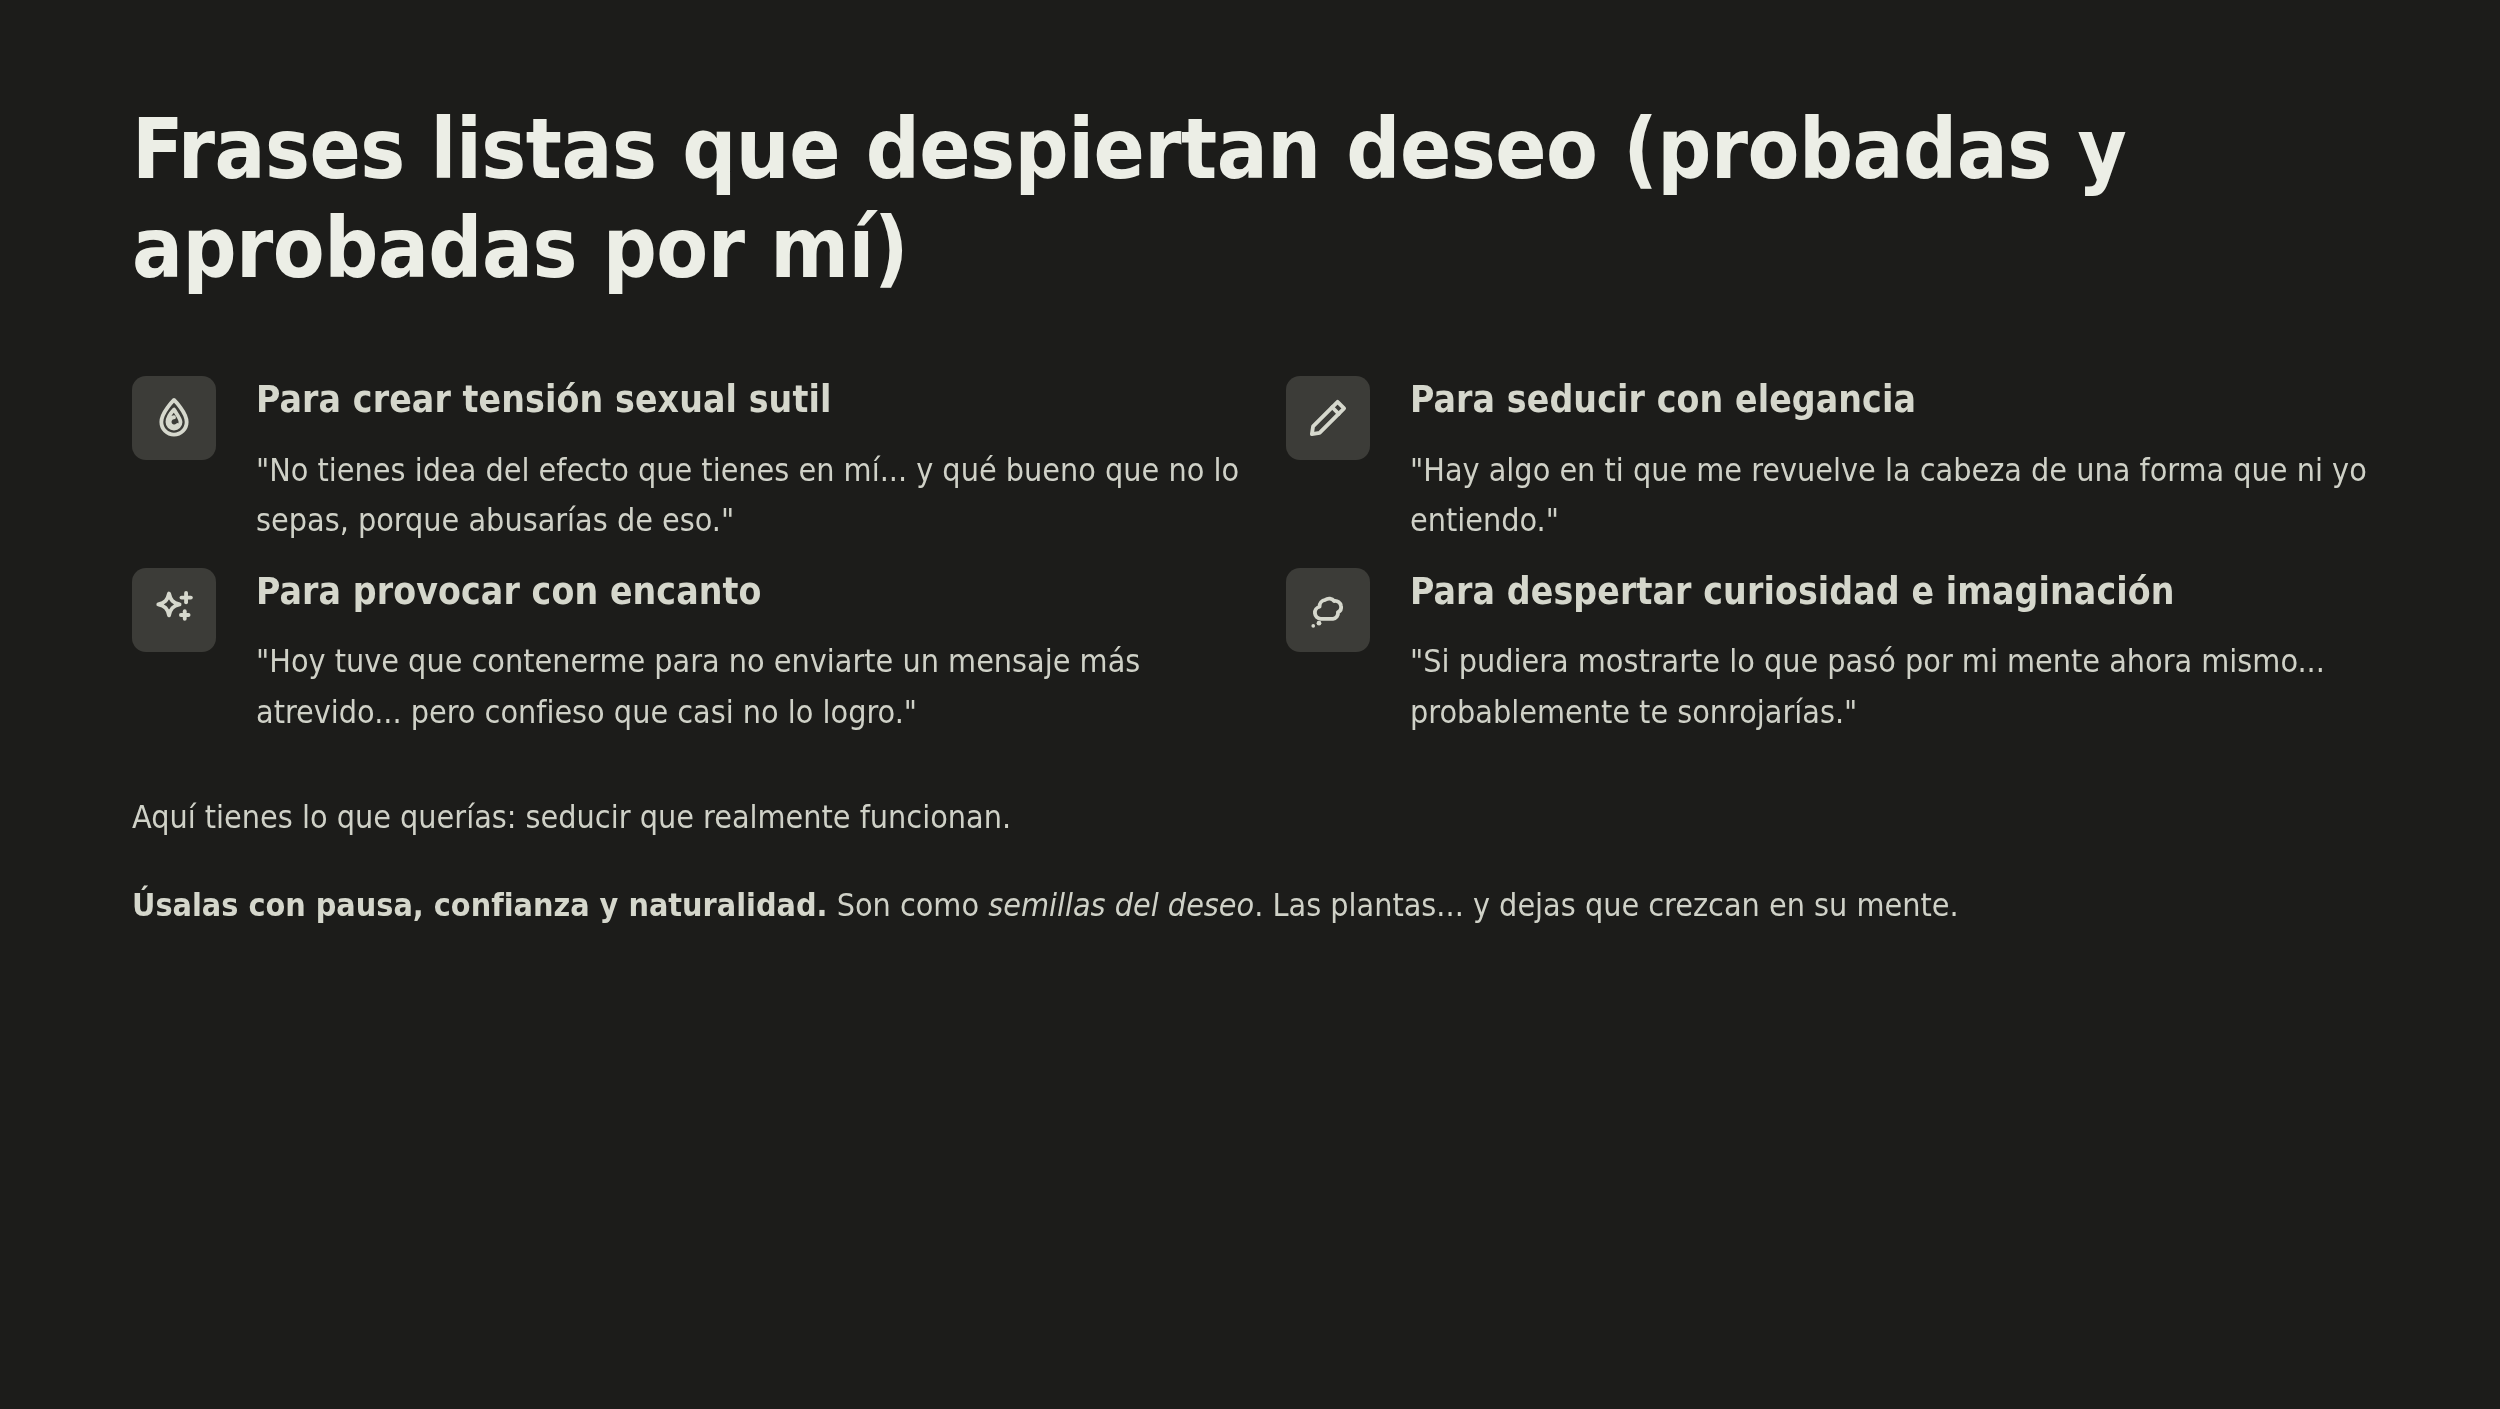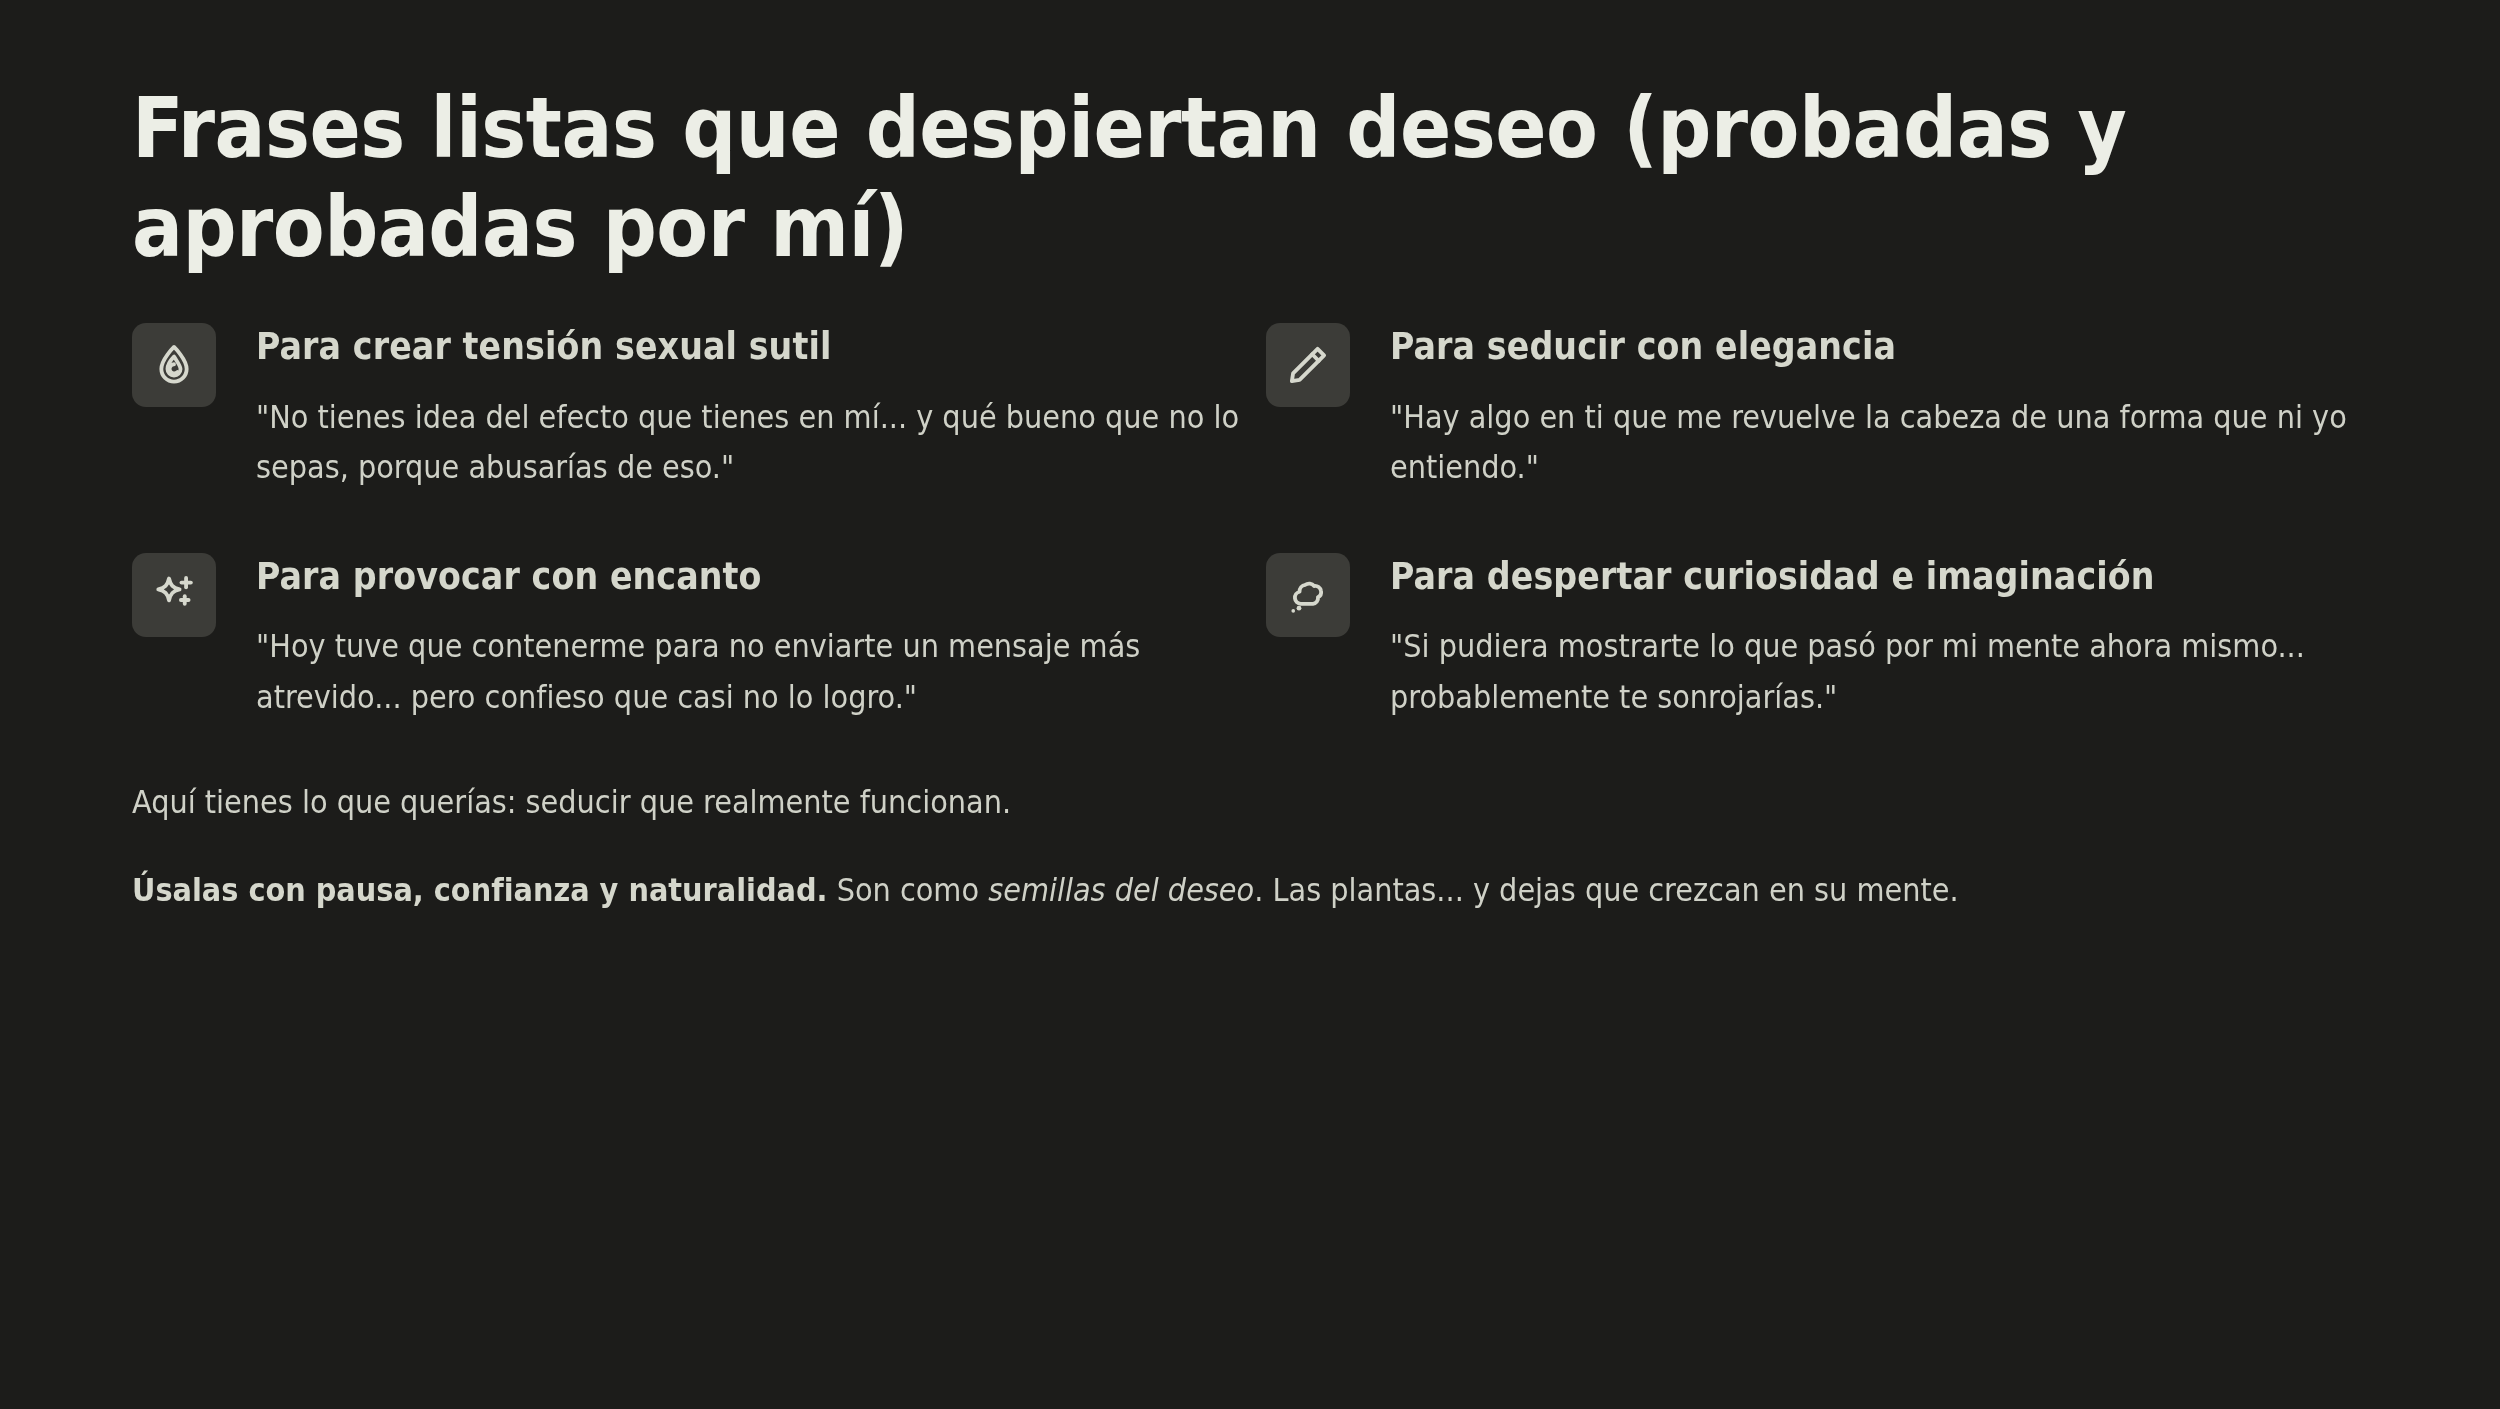--- a/index.html
+++ b/index.html
@@ -21,36 +21,37 @@
 
   .page {
     position: relative;
     width: 2500px;
     height: 1409px;
     padding: 0 132px;
   }
 
   
   .page-title {
-    margin-top: 79px;
+    margin-top: 100px;
     font-size: 84px;
     line-height: 1.18;
     font-weight: 700;
     letter-spacing: -0.5px;
     color: #eceee6;
     max-width: 2180px;
   }
 
   
   .card-grid {
-    margin-top: 44px;
+    margin-top: 76px;
     display: grid;
     grid-template-columns: 1134px 1134px;
     column-gap: 0px;
     row-gap: 58px;
+    gap: 20px;
   }
 
   .card {
     display: grid;
     grid-template-columns: 84px 1fr;
     column-gap: 40px;
     align-content: start;
   }
 
   .card-icon {

